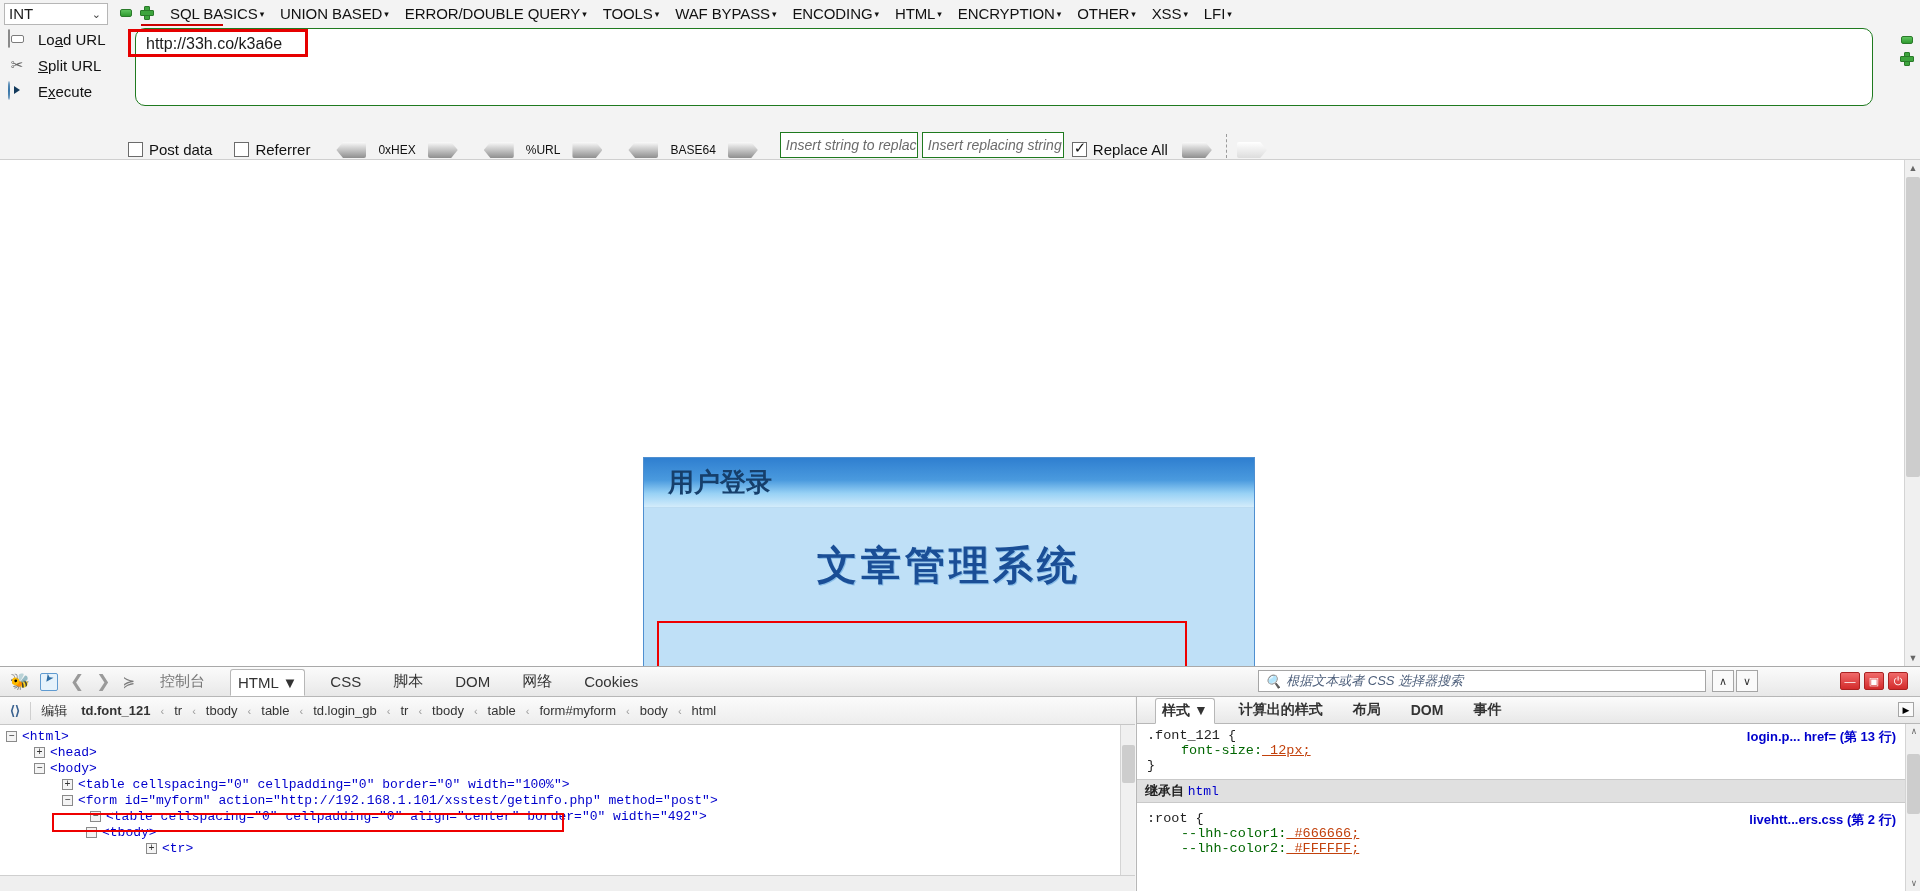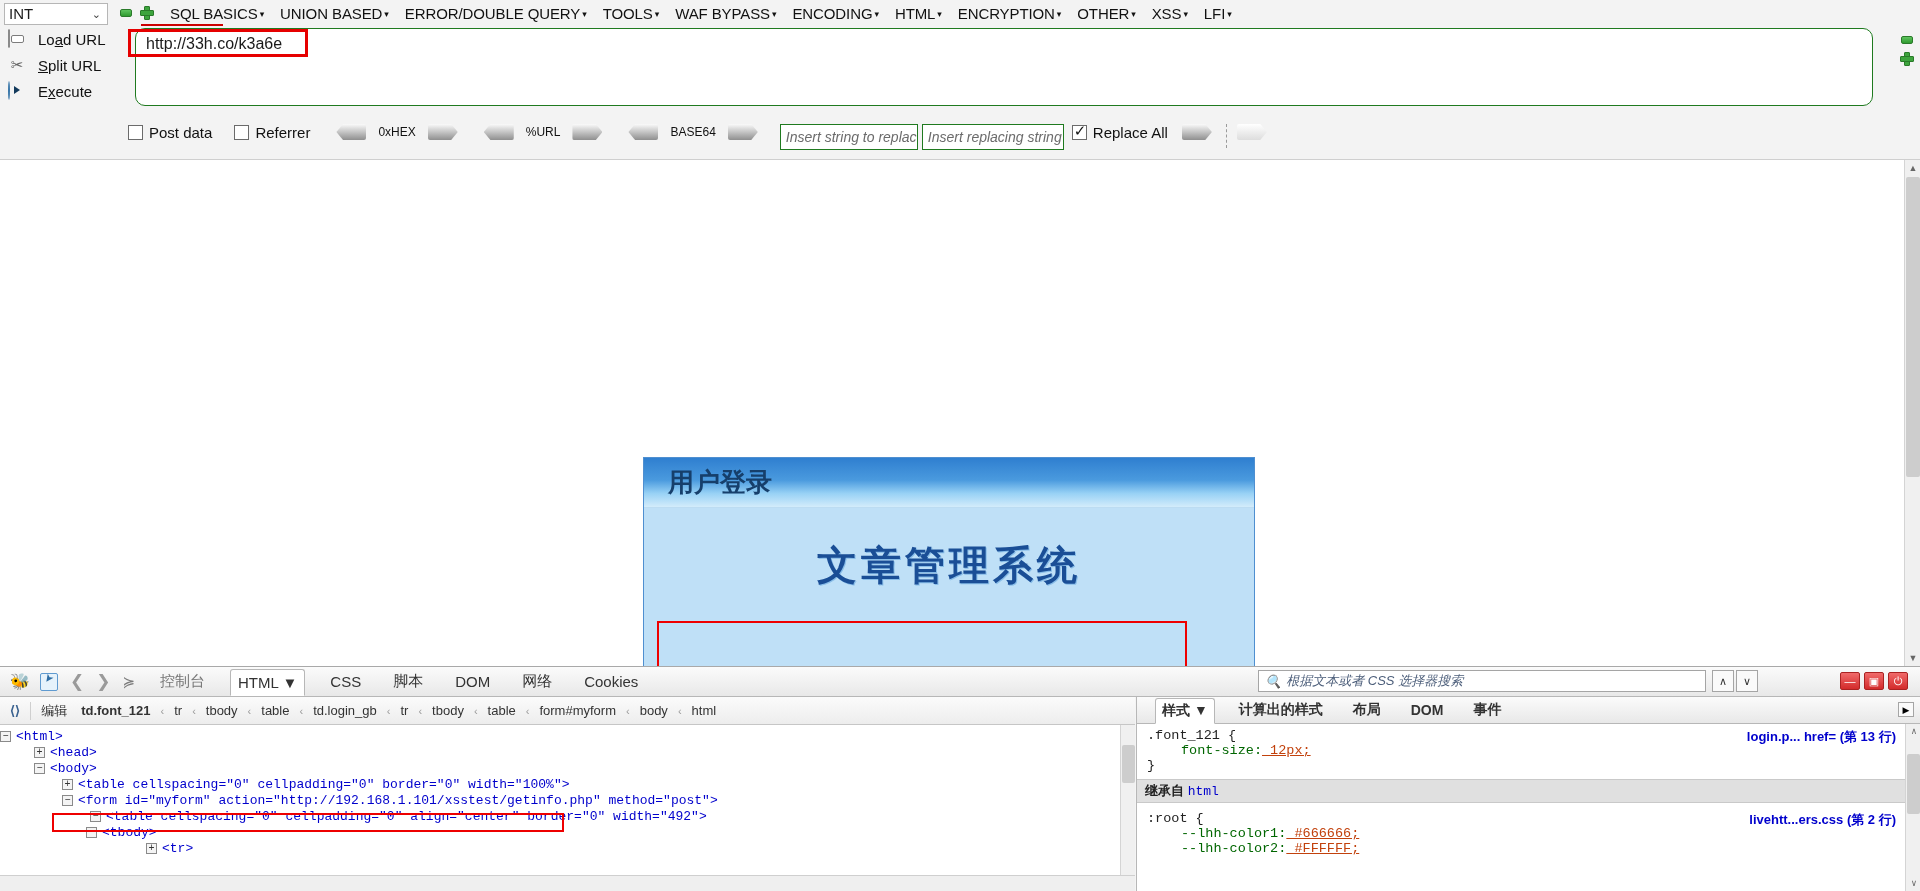--- a/index.html
+++ b/index.html
@@ -113,21 +113,21 @@
     pointer-events: none;
   }
   .right-icons {
     position: absolute; right: 6px; top: 36px;
     display: flex; flex-direction: column; align-items: center; gap: 8px;
   }
 
   
   #optrow {
     position: absolute; left: 0; top: 124px; width: 1540px; height: 34px;
-    display: flex; align-items: flex-start;
+    display: flex; align-items: flex-end;
   }
   .cbox { display: flex; align-items: center; margin-left: 22px; }
   .cbox .sq {
     width: 15px; height: 15px; border: 1px solid #6b6b6b; background: #fff;
     display: inline-block; position: relative;
   }
   .cbox .sq.checked::after {
     content: "✓"; position: absolute; left: 1px; top: -4px;
     font-size: 15px; color: #111; line-height: 18px;
   }
@@ -536,21 +536,21 @@
     <span class="cb-item">table</span>
     <span class="cb-arrow">‹</span>
     <span class="cb-item">form#myform</span>
     <span class="cb-arrow">‹</span>
     <span class="cb-item">body</span>
     <span class="cb-arrow">‹</span>
     <span class="cb-item">html</span>
   </div>
 
   <div id="fb-tree">
-    <div class="tl-row" style="padding-left:0">
+    <div class="tl-row" style="padding-left:6px">
       <span class="tgl">−</span><span class="tag">&lt;html&gt;</span>
     </div>
     <div class="tl-row" style="padding-left:34px">
       <span class="tgl">+</span><span class="tag">&lt;head&gt;</span>
     </div>
     <div class="tl-row" style="padding-left:34px">
       <span class="tgl">−</span><span class="tag">&lt;body&gt;</span>
     </div>
     <div class="tl-row" style="padding-left:62px">
       <span class="tgl">+</span><span class="tag">&lt;table cellspacing="0" cellpadding="0" border="0" width="100%"&gt;</span>

